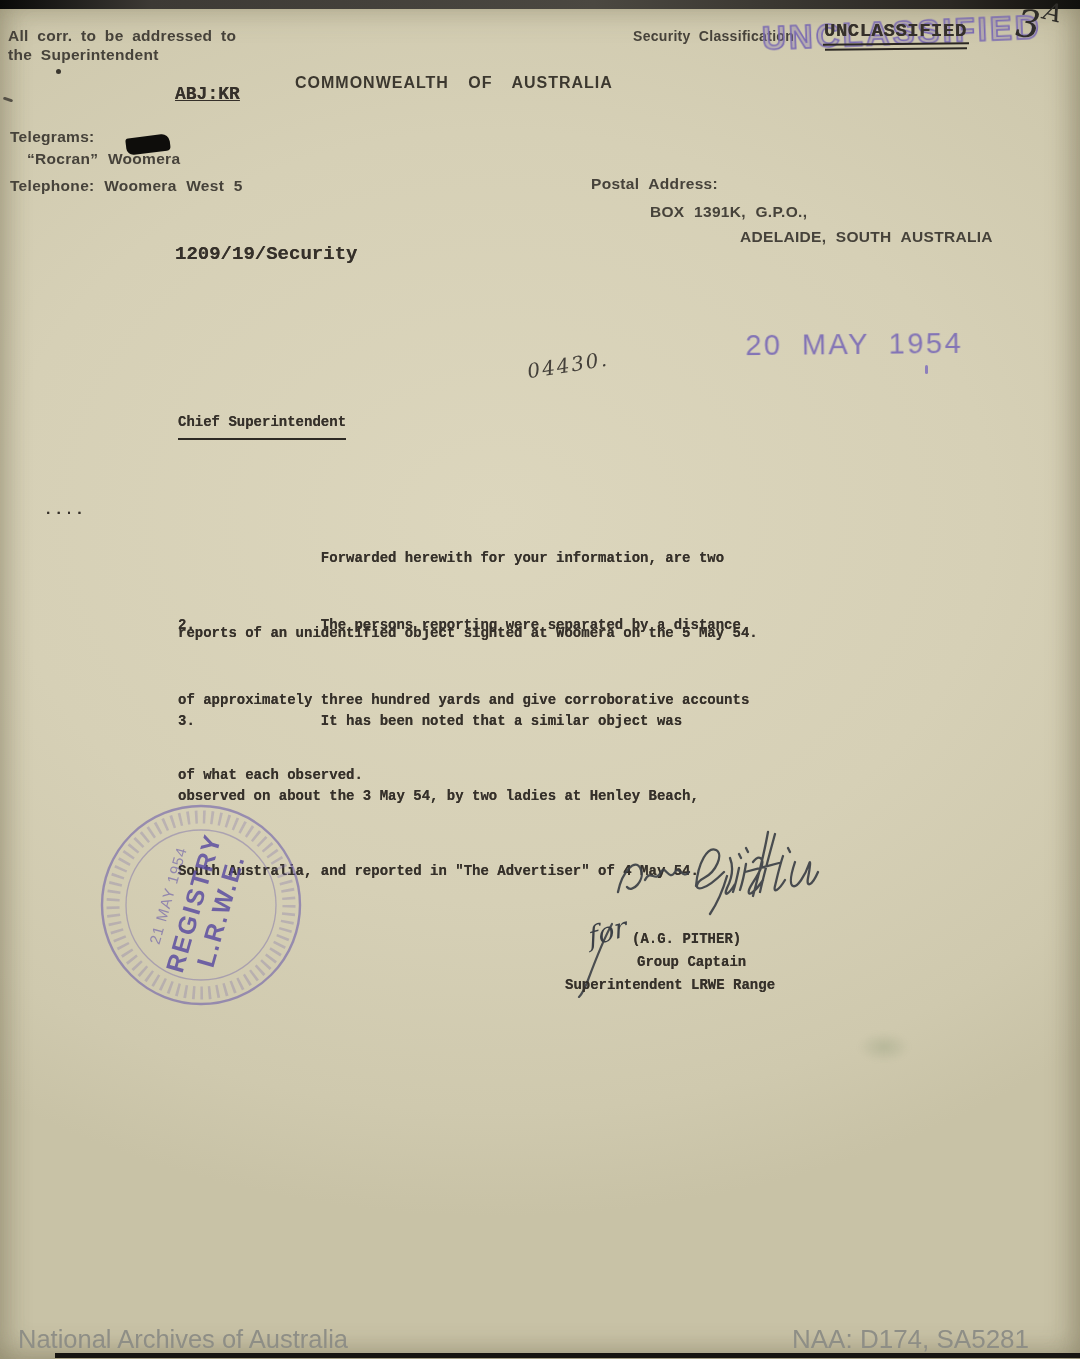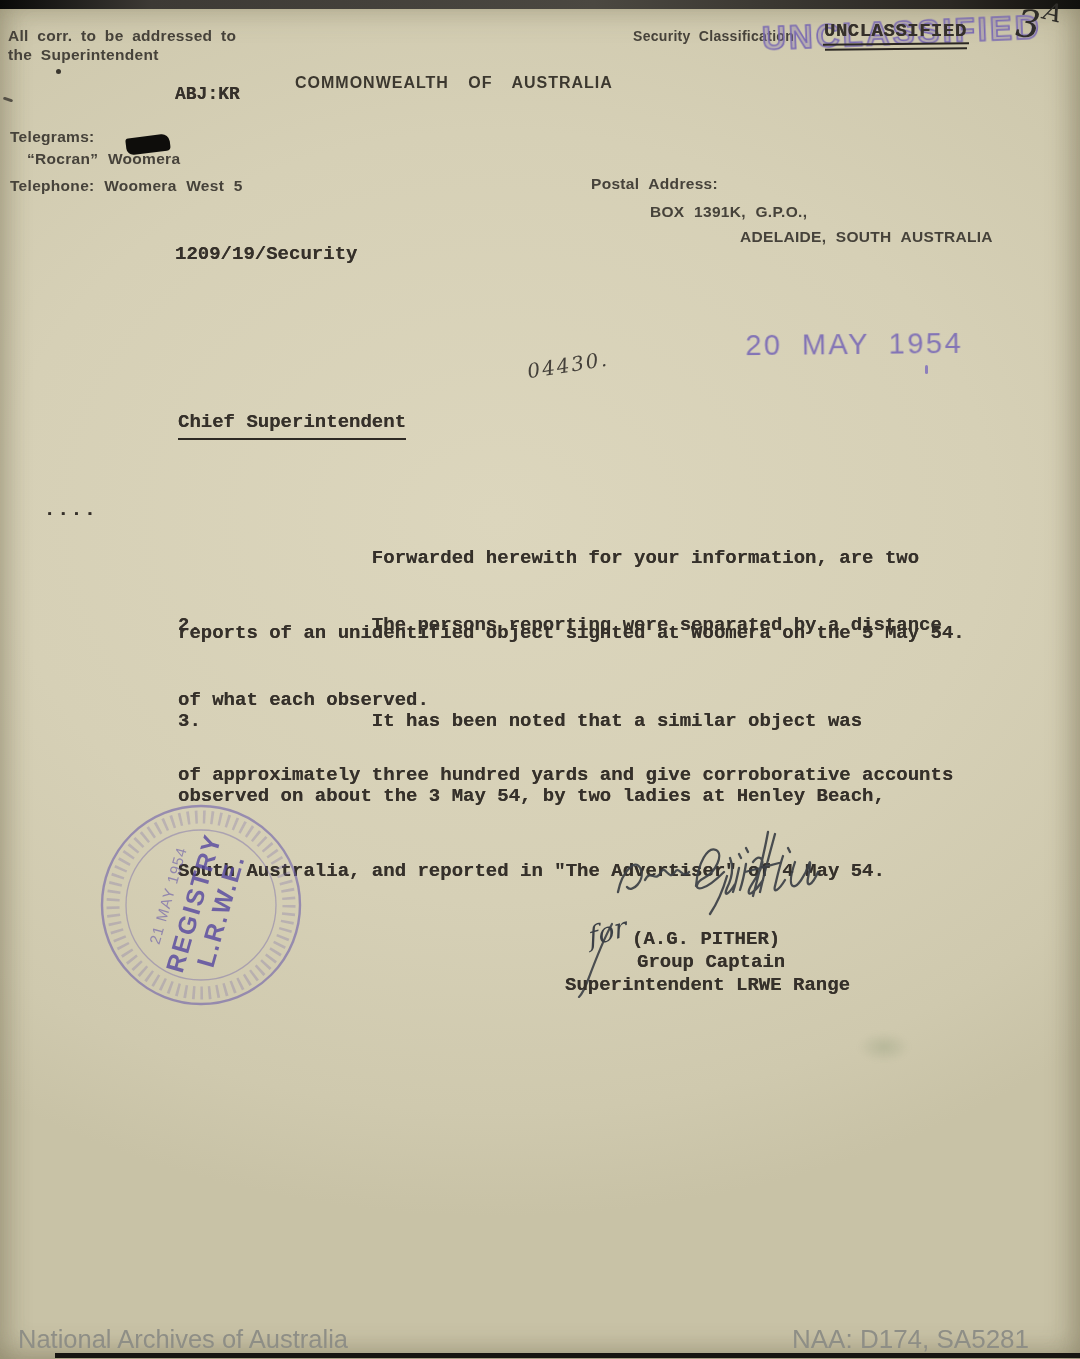--- a/index.html
+++ b/index.html
@@ -10,38 +10,38 @@
     box-shadow:inset -10px 0 26px rgba(95,88,60,.22), inset 10px 0 26px rgba(95,88,60,.14),
                inset 0 14px 30px rgba(95,88,60,.18), inset 0 -12px 26px rgba(95,88,60,.16);
     font-family:"Liberation Sans", sans-serif;color:#3f3b33;
   }
   .abs{position:absolute;}
   
   .lp{font-family:"Liberation Sans",sans-serif;font-weight:bold;color:#46423a;
       letter-spacing:.3px;word-spacing:5px;white-space:nowrap;}
   
   .tw{font-family:"Liberation Mono","DejaVu Sans Mono",monospace;font-weight:bold;
-      color:#35302a;font-size:19px;line-height:25px;white-space:pre;
+      color:#35302a;font-size:14px;line-height:25px;white-space:pre;
       text-shadow:0 0 .5px rgba(45,40,32,.75);}
   .tline{height:25px;}
   .scan-top{left:0;top:0;width:1080px;height:9px;
       background:linear-gradient(to right,#090908,#3d3a35 14%,#4b4841 55%,#2b2823 88%,#11100d);}
   .scan-bottom{left:55px;top:1353px;width:1025px;height:5px;background:#171411;}
   .corr-note{left:8px;top:26px;font-size:15.5px;line-height:19px;word-spacing:4px;}
   .sec-class{left:633px;top:28px;font-size:14px;word-spacing:4px;}
   .unc-stamp{left:762px;top:14px;font-size:33px;letter-spacing:3px;font-weight:bold;
       color:rgba(123,107,178,.30);-webkit-text-stroke:1.6px #7b6bb2;
       transform:rotate(-2.4deg);white-space:nowrap;filter:blur(.3px);}
   .unc-typed{left:824px;top:19px;font-size:19px;letter-spacing:.5px;}
   .unc-ul1{left:823px;top:43px;width:146px;height:2px;background:#2b2722;transform:rotate(-.6deg);}
   .unc-ul2{left:825px;top:48px;width:142px;height:2px;background:#2b2722;transform:rotate(-.6deg);}
   .hand{font-family:"DejaVu Serif",serif;font-style:italic;color:#2f2d29;}
   .pg3{left:1016px;top:2px;font-size:38px;transform:rotate(6deg);}
   .pgA{left:1044px;top:-2px;font-size:25px;transform:rotate(14deg);}
-  .initials{left:175px;top:82px;font-size:18px;}
+  .initials{left:175px;top:82px;font-size:18px;text-decoration:underline;}
   .doc-title{left:295px;top:74px;font-size:16px;letter-spacing:1px;word-spacing:14px;color:#3c382f;}
   .telegrams-label{left:10px;top:128px;font-size:15.5px;}
   .telegrams-value{left:27px;top:150px;font-size:15.5px;}
   .redaction{left:126px;top:136px;width:44px;height:17px;background:#0e0d0b;
       border-radius:3px 8px 4px 7px;transform:rotate(-7deg);}
   .telephone{left:10px;top:177px;font-size:15.5px;}
   .establishment{left:463px;top:148px;font-size:16px;word-spacing:5px;}
   .postal-label{left:591px;top:175px;font-size:15.5px;}
   .postal-box{left:650px;top:203px;font-size:15.5px;}
   .postal-city{left:740px;top:228px;font-size:15.5px;}
@@ -115,22 +115,22 @@
   <div class="abs tw addressee">Chief Superintendent</div>
 
   <div class="abs tw margin-dots">....</div>
 
   <div class="abs tw p1">
     <div class="tline">                 Forwarded herewith for your information, are two</div>
     <div class="tline">reports of an unidentified object sighted at Woomera on the 5 May 54.</div>
   </div>
   <div class="abs tw p2">
     <div class="tline">2.               The persons reporting were separated by a distance</div>
+    <div class="tline">of approximately three hundred yards and give corroborative accounts</div>
     <div class="tline">of what each observed.</div>
-    <div class="tline">of approximately three hundred yards and give corroborative accounts</div>
   </div>
   <div class="abs tw p3">
     <div class="tline">3.               It has been noted that a similar object was</div>
     <div class="tline">observed on about the 3 May 54, by two ladies at Henley Beach,</div>
     <div class="tline">South Australia, and reported in "The Advertiser" of 4 May 54.</div>
   </div>
 
   <svg class="abs registry" viewBox="0 0 212 214">
     <g opacity="0.82">
       <circle cx="106" cy="107" r="99" fill="none" stroke="#6f61ab" stroke-width="2.4" opacity="0.75"></circle>

